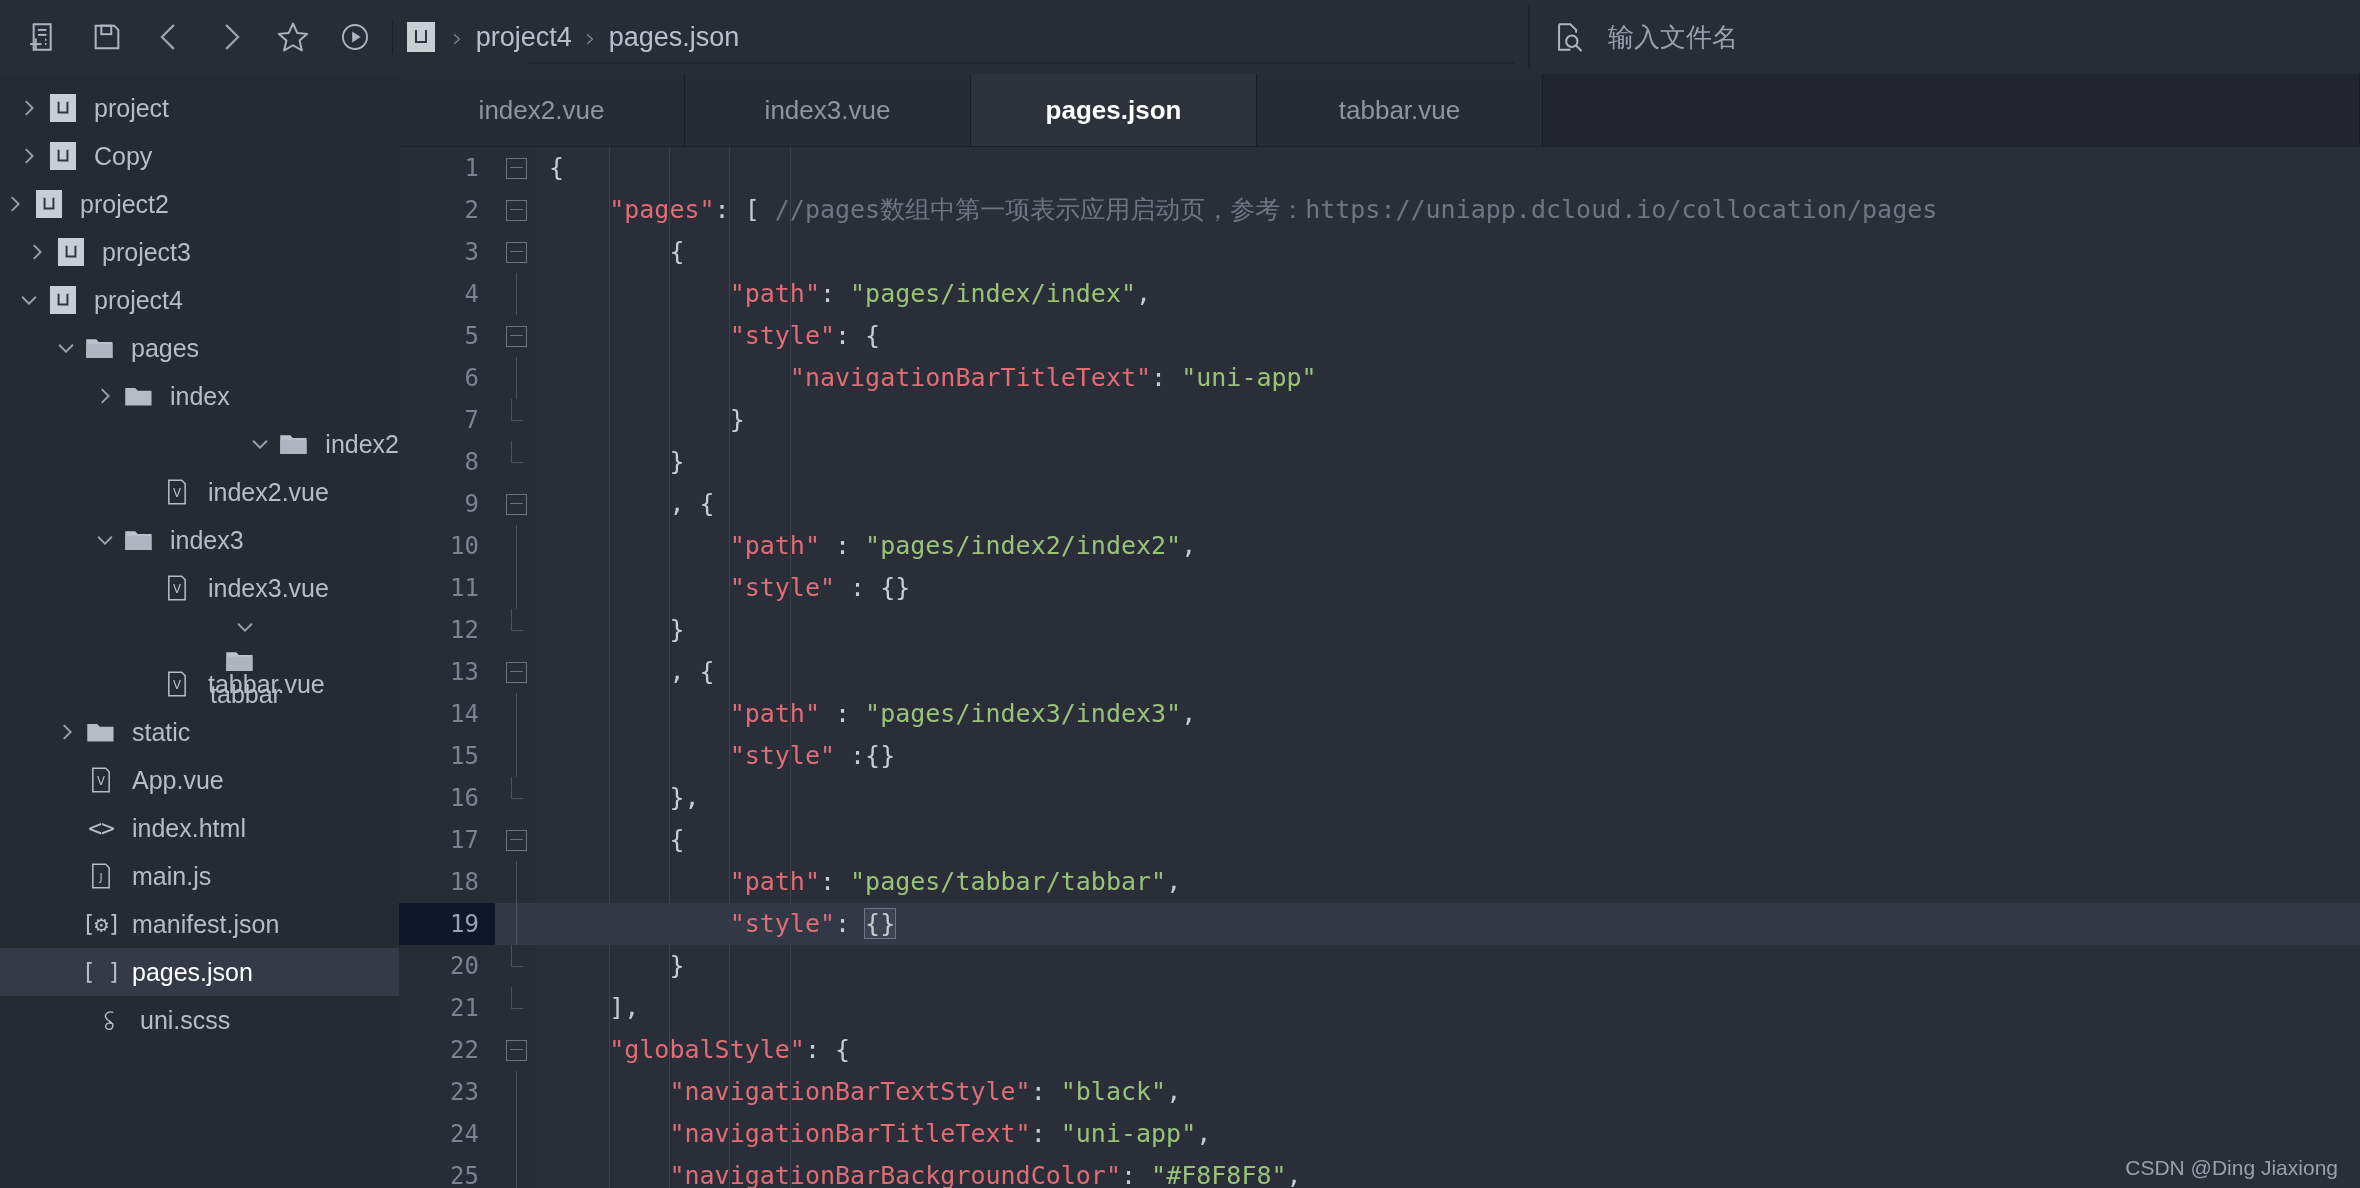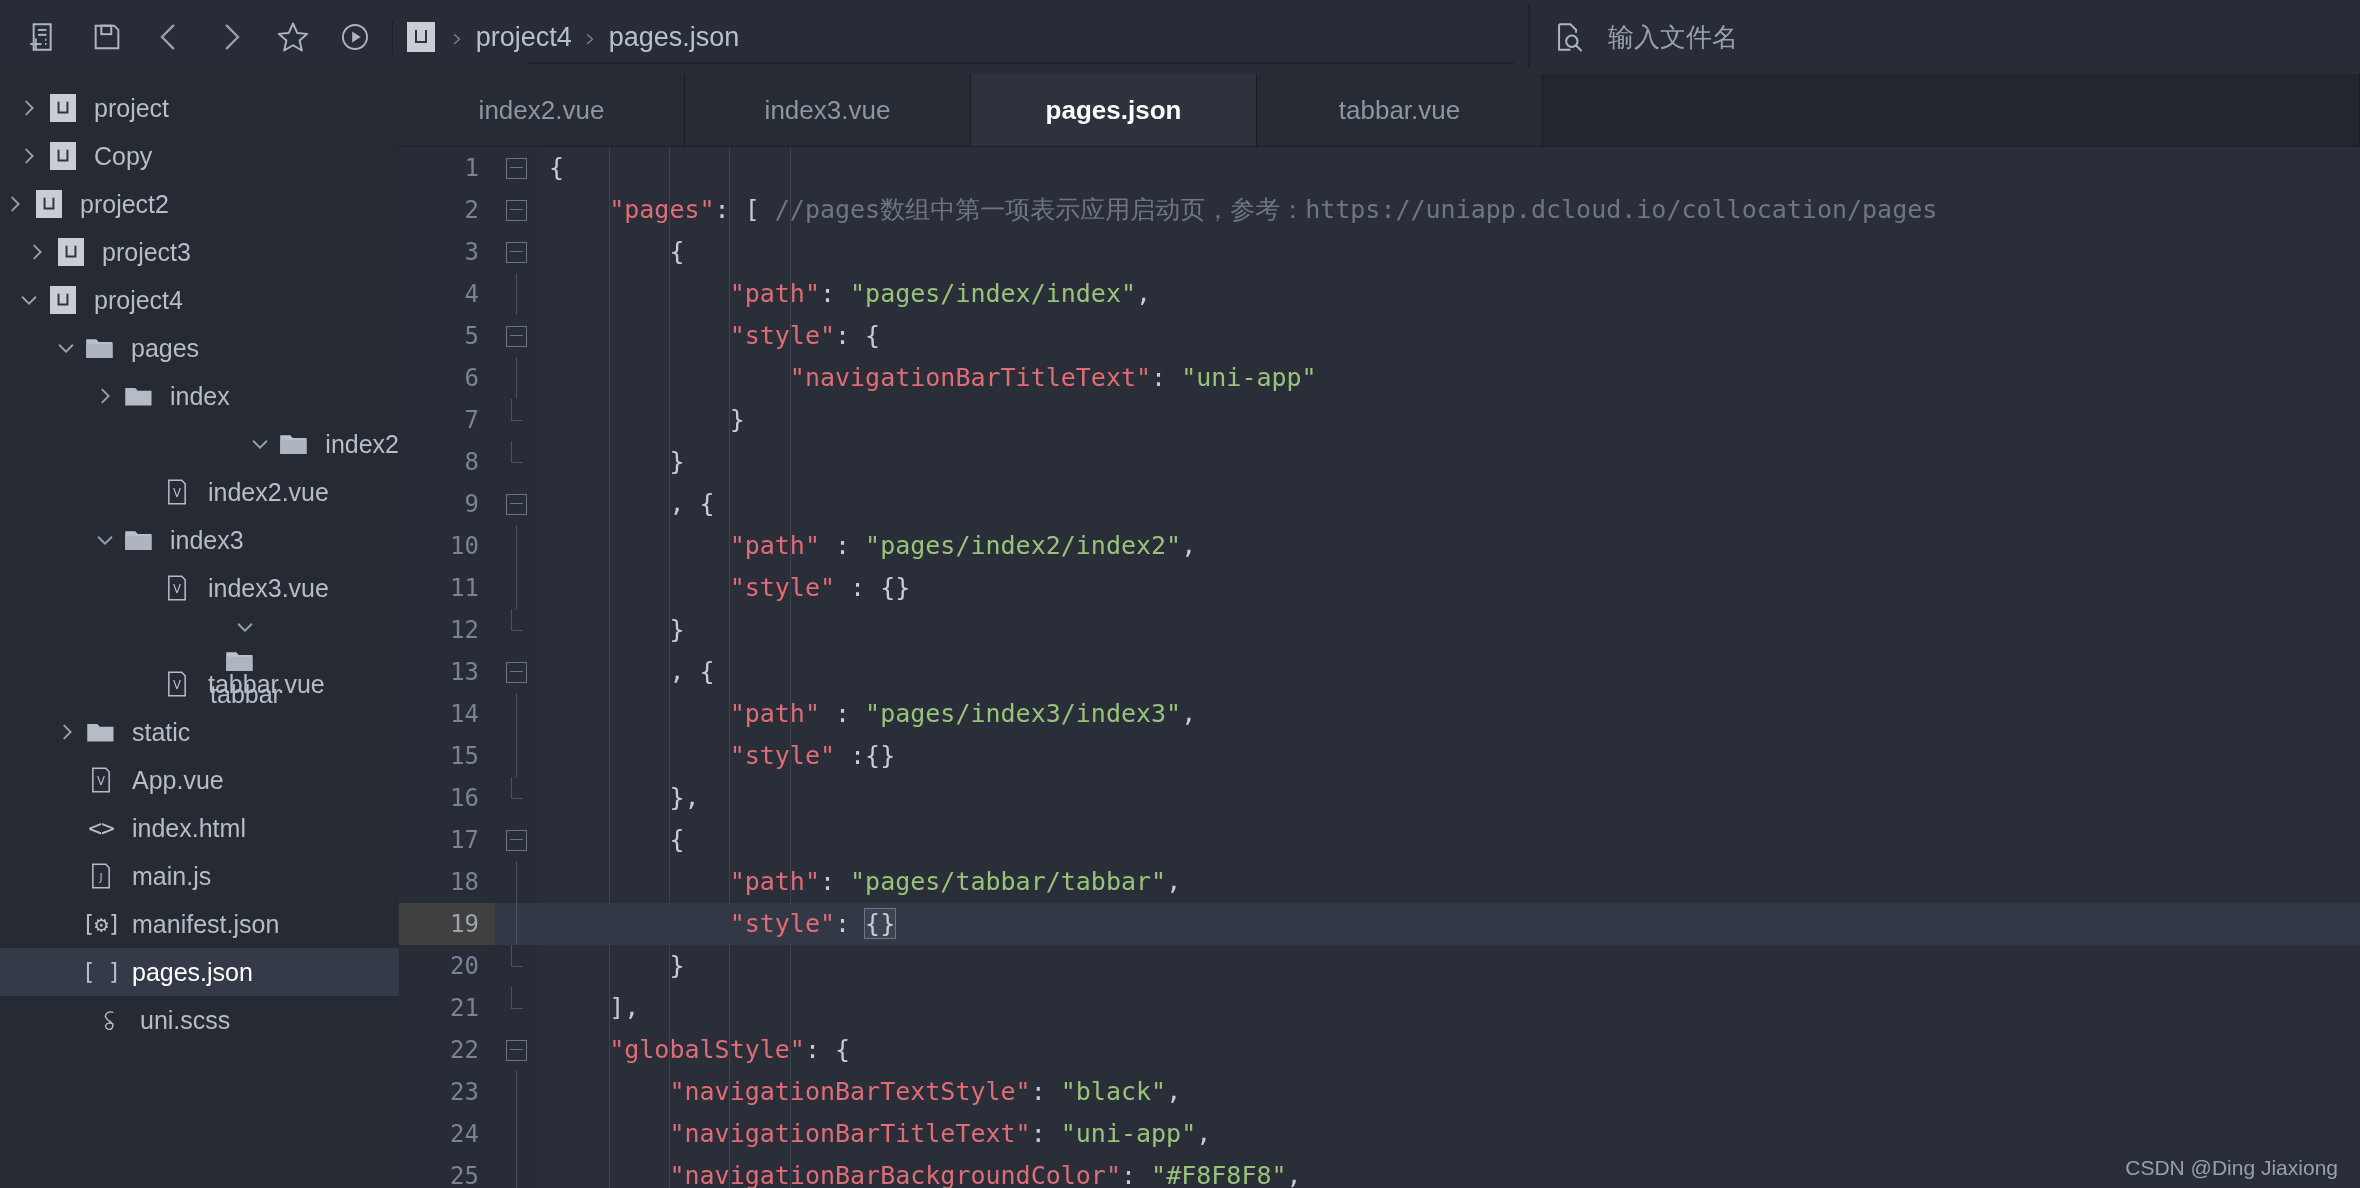--- a/index.html
+++ b/index.html
@@ -248,21 +248,21 @@
   .ln {
     height: 42px;
     line-height: 42px;
     text-align: right;
     padding-right: 16px;
     font-size: 24px;
     color: #7b8393;
     font-family: "DejaVu Sans Mono", monospace;
     box-sizing: border-box;
   }
-  .ln.active { background: #404040; color: #9aa3b3; }
+  .ln.active { background: #0f172a; color: #9aa3b3; }
 
   .fold {
     height: 42px;
     display: flex;
     align-items: center;
     justify-content: center;
     box-sizing: border-box;
   }
   .fold.active { background: #323845; }
   .fold-box {

